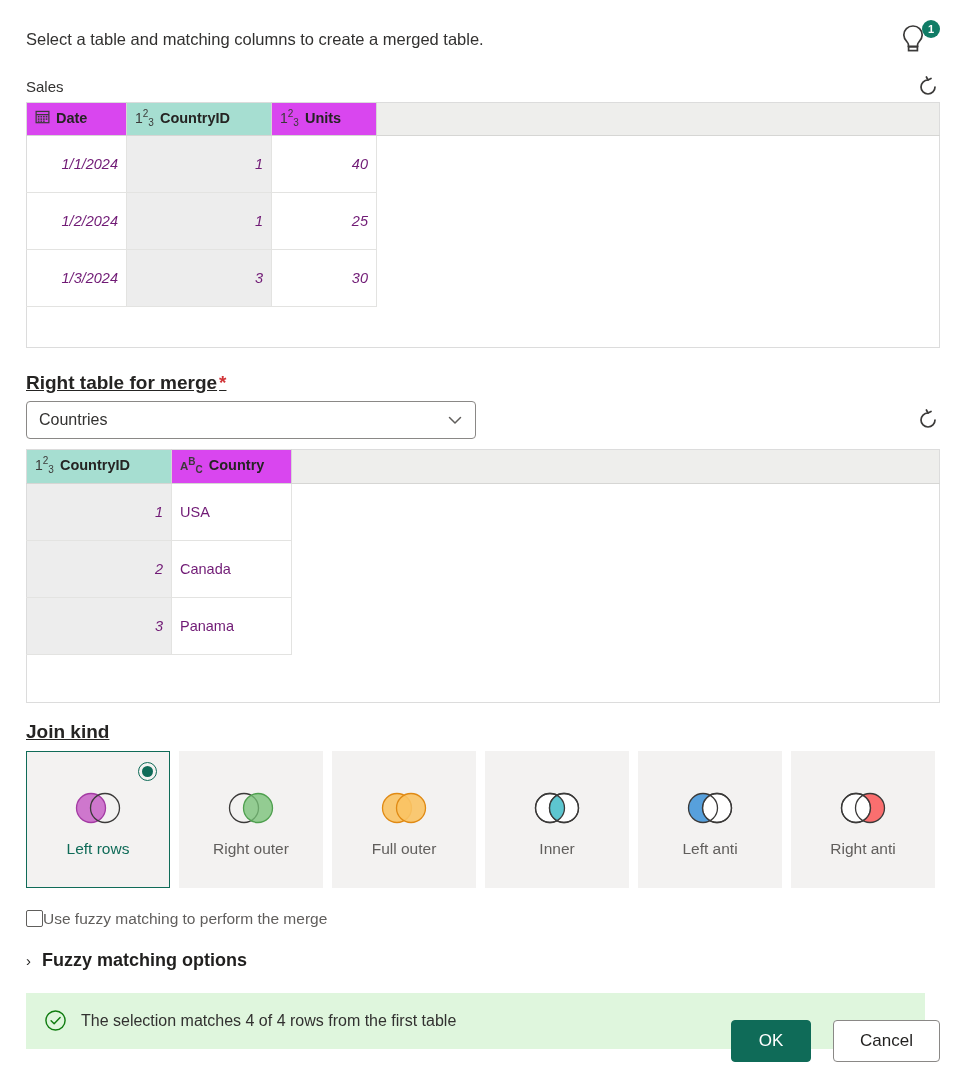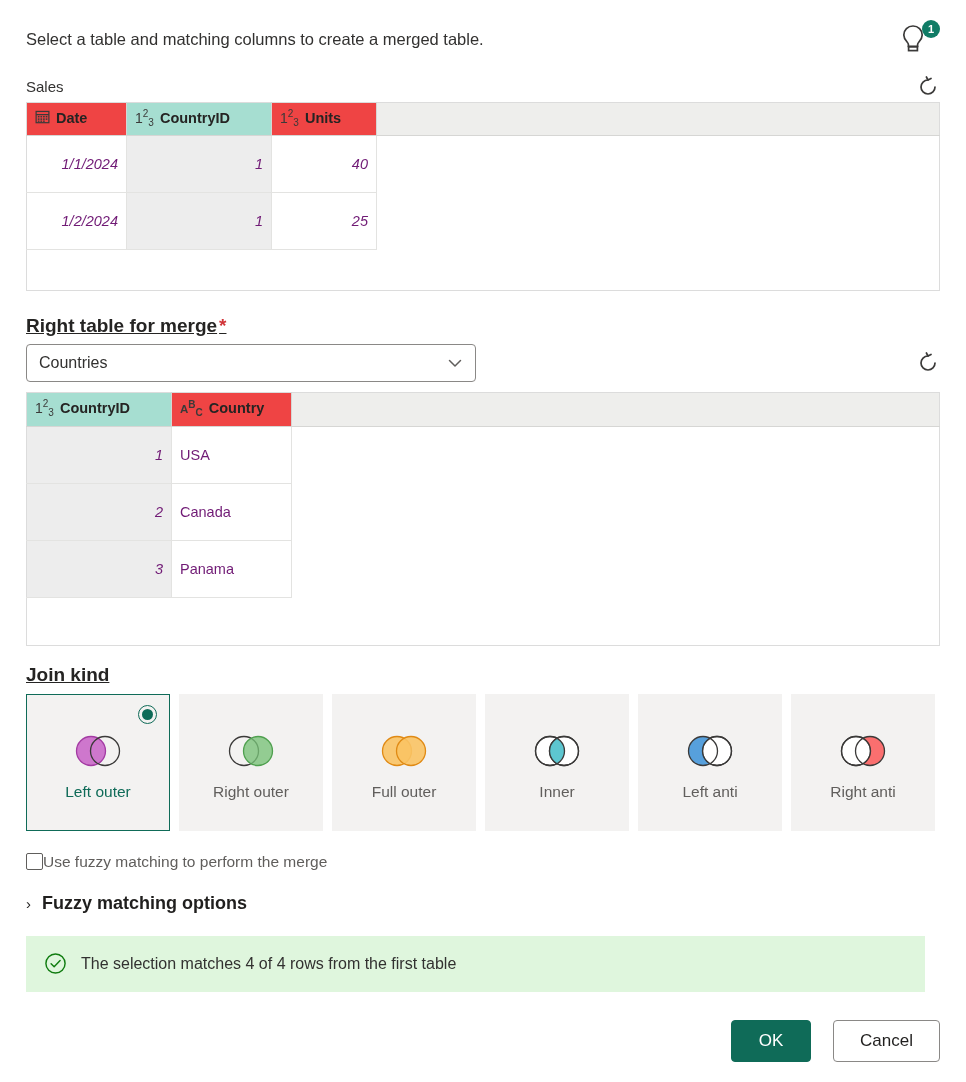--- a/index.html
+++ b/index.html
@@ -89,21 +89,21 @@
     display: flex; align-items: center; justify-content: center;
   }
   .grid {
     width: 100%;
     border: 1px solid #dcdcdc;
     border-collapse: collapse;
     background: #fff;
     table-layout: fixed;
   }
   .grid th {
-    background: #ef4444;
+    background: #d946ef;
     border-right: 1px solid #d6d6d4;
     border-bottom: 1px solid #d6d6d4;
     font-size: 14.5px;
     font-weight: 700;
     color: #252423;
     text-align: left;
     padding: 6px 8px;
     height: 31px;
     white-space: nowrap;
   }
@@ -326,20 +326,26 @@
         <td class="num sel">1</td>
         <td class="num">40</td>
         <td class="filler"></td>
       </tr>
       <tr>
         <td class="num">1/2/2024</td>
         <td class="num sel">1</td>
         <td class="num">25</td>
         <td class="filler"></td>
       </tr>
+      <tr>
+        <td class="num">1/3/2024</td>
+        <td class="num sel">3</td>
+        <td class="num">30</td>
+        <td class="filler"></td>
+      </tr>
       <tr class="spacer">
         <td></td>
         <td></td>
         <td></td>
         <td class="lastcol"></td>
       </tr>
     </tbody>
       </table>
   </div>
 
@@ -409,21 +415,21 @@
     <div class="join-row">
 
       <div class="join-tile selected">
         <div class="join-radio">
             <i></i>
           </div>
         <svg class="venn" width="62" height="36" viewBox="0 0 62 36">
           <circle cx="24" cy="18" r="14.5" fill="#c354c3" fill-opacity="0.78" stroke="#a33ba3" stroke-width="1.3"></circle>
           <circle cx="38" cy="18" r="14.5" fill="none" stroke="#3b3a39" stroke-width="1.3"></circle>
         </svg>
-        <div class="join-label">Left outer</div>
+        <div class="join-label">Left rows</div>
       </div>
 
       <div class="join-tile">
 
         <svg class="venn" width="62" height="36" viewBox="0 0 62 36">
           <circle cx="24" cy="18" r="14.5" fill="none" stroke="#3b3a39" stroke-width="1.3"></circle>
           <circle cx="38" cy="18" r="14.5" fill="#77c277" fill-opacity="0.78" stroke="#4fa04f" stroke-width="1.3"></circle>
         </svg>
         <div class="join-label">Right outer</div>
       </div>

